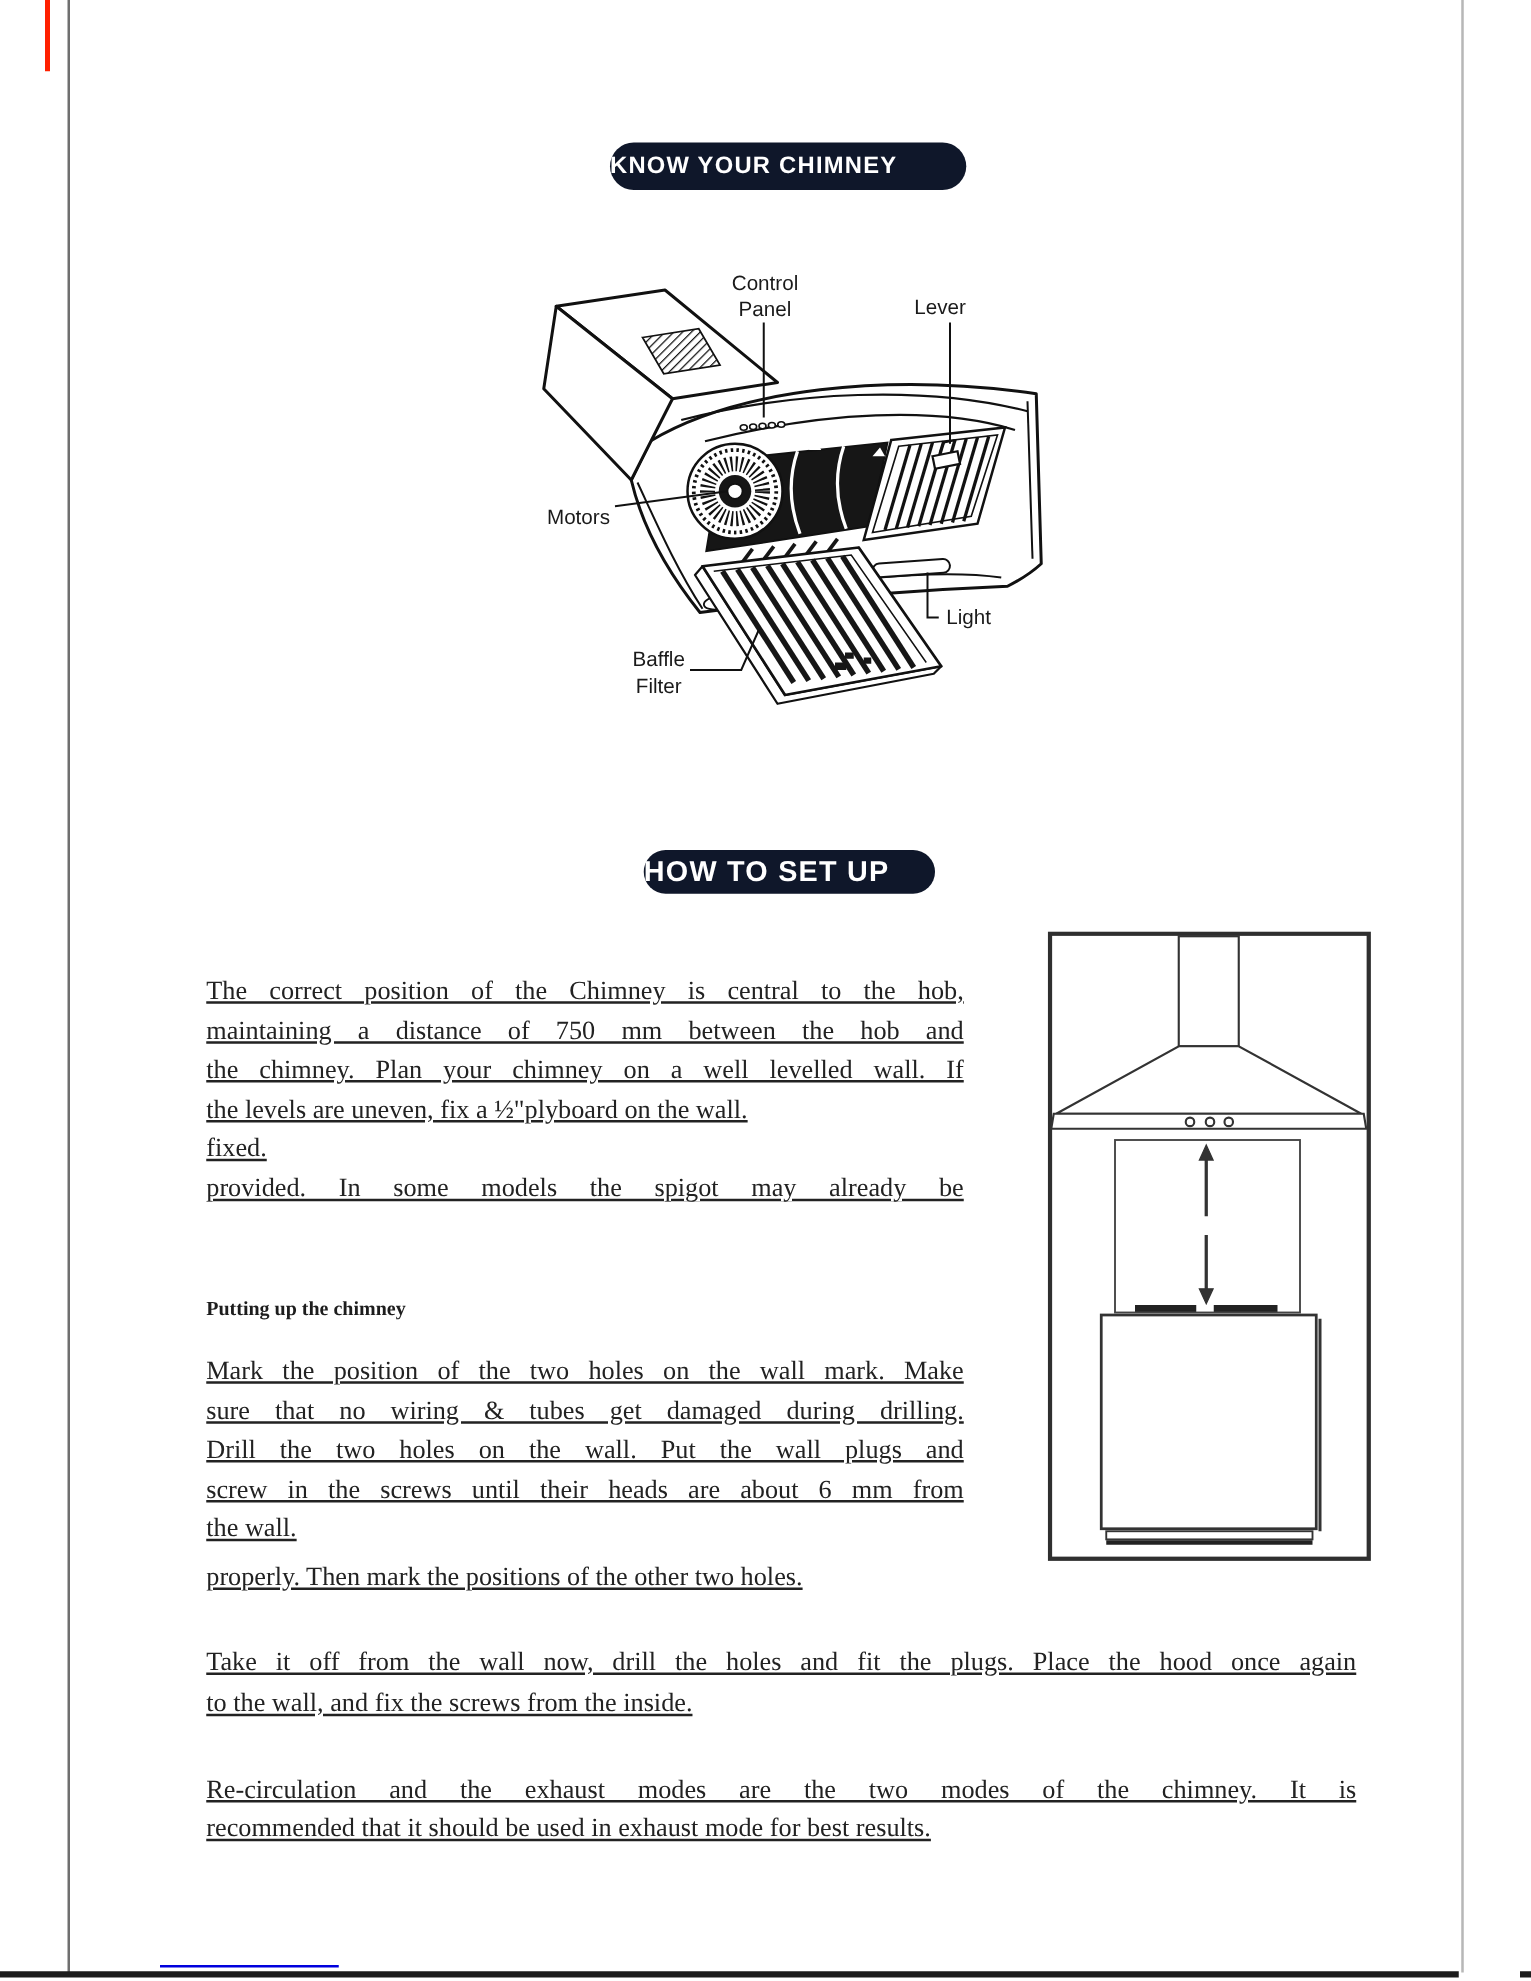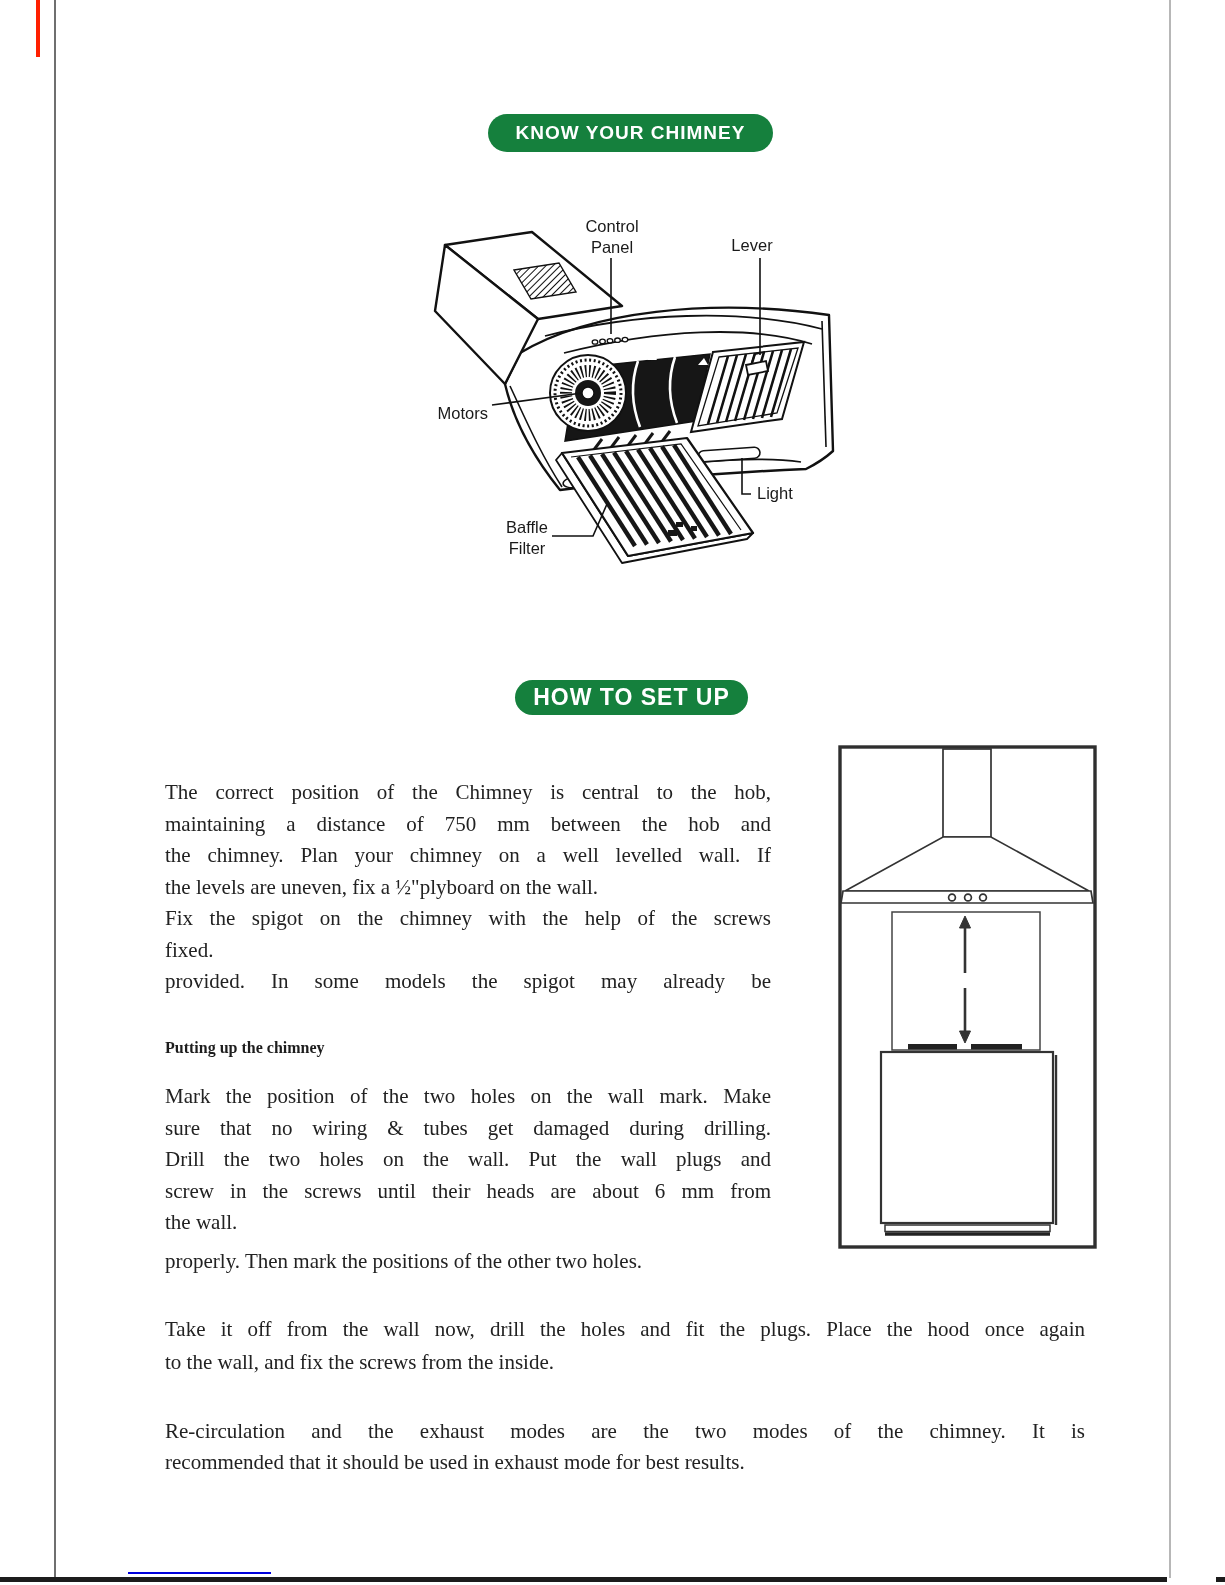--- a/index.html
+++ b/index.html
@@ -6,27 +6,27 @@
   body{background:#ffffff;}
   .page{position:relative;width:1225px;height:1585px;background:#fff;overflow:hidden;
         font-family:"Liberation Serif",serif;}
   .vrule{position:absolute;top:0;width:2px;height:1578px;}
   .rule-left{left:54px;background:#6f6f6f;}
   .rule-right{left:1169px;background:#b7b7b7;}
   .bottom-bar{position:absolute;top:1577px;left:0;width:1167px;height:5px;background:#1c1c1c;}
   .bottom-tick{position:absolute;top:1577px;left:1216px;width:9px;height:5px;background:#1c1c1c;}
   .link-underline{position:absolute;top:1572px;left:128px;width:143px;height:2px;background:#0000dd;cursor:pointer;}
   .red-marker{position:absolute;top:0;left:36px;width:4px;height:57px;background:#ff2000;}
-  .badge{position:absolute;background:#15803d;border-radius:50px;display:flex;align-items:center;justify-content:center;}
+  .badge{position:absolute;background:#0f172a;border-radius:50px;display:flex;align-items:center;justify-content:flex-start;}
   .badge span{color:#fff;font-family:"Liberation Sans",sans-serif;font-weight:bold;letter-spacing:1px;}
   .badge-know{left:488px;top:114px;width:285px;height:38px;}
   .badge-know span{font-size:19px;}
   .badge-setup{left:515px;top:680px;width:233px;height:35px;}
   .badge-setup span{font-size:23px;}
-  .jpar{position:absolute;font-size:21px;line-height:var(--lh,31.5px);color:#222;}
+  .jpar{position:absolute;font-size:21px;line-height:var(--lh,31.5px);color:#222;text-decoration:underline;}
   .jline{text-align:justify;text-align-last:justify;}
   .jline-last{text-align:left;text-align-last:left;}
   .heading{position:absolute;left:165px;top:1039px;font-size:16px;font-weight:bold;color:#1d1d1d;}
   svg text{font-family:"Liberation Sans",sans-serif;fill:#1a1a1a;}
   .figwrap{position:absolute;}
 </style>
 </head>
 <body>
 
 <div class="page">
@@ -196,21 +196,20 @@
   </svg>
   </div>
 
   <div class="jpar" style="left:165px;top:777px;width:606px;--lh:31.5px">
       <div class="jline">The correct position of the Chimney is central to the hob,</div>
       <div class="jline">maintaining a distance of 750 mm between the hob and</div>
       <div class="jline">the chimney. Plan your chimney on a well levelled wall. If</div>
       <div class="jline jline-last">the levels are uneven, fix a ½"plyboard on the wall.</div>
     </div>
   <div class="jpar" style="left:165px;top:903px;width:606px;--lh:31.5px">
-      <div class="jline">Fix the spigot on the chimney with the help of the screws</div>
       <div class="jline jline-last">fixed.</div>
       <div class="jline">provided. In some models the spigot may already be</div>
     </div>
 
   <div class="heading">Putting up the chimney</div>
 
   <div class="jpar" style="left:165px;top:1081px;width:606px;--lh:31.5px">
       <div class="jline">Mark the position of the two holes on the wall mark. Make</div>
       <div class="jline">sure that no wiring &amp; tubes get damaged during drilling.</div>
       <div class="jline">Drill the two holes on the wall. Put the wall plugs and</div>

